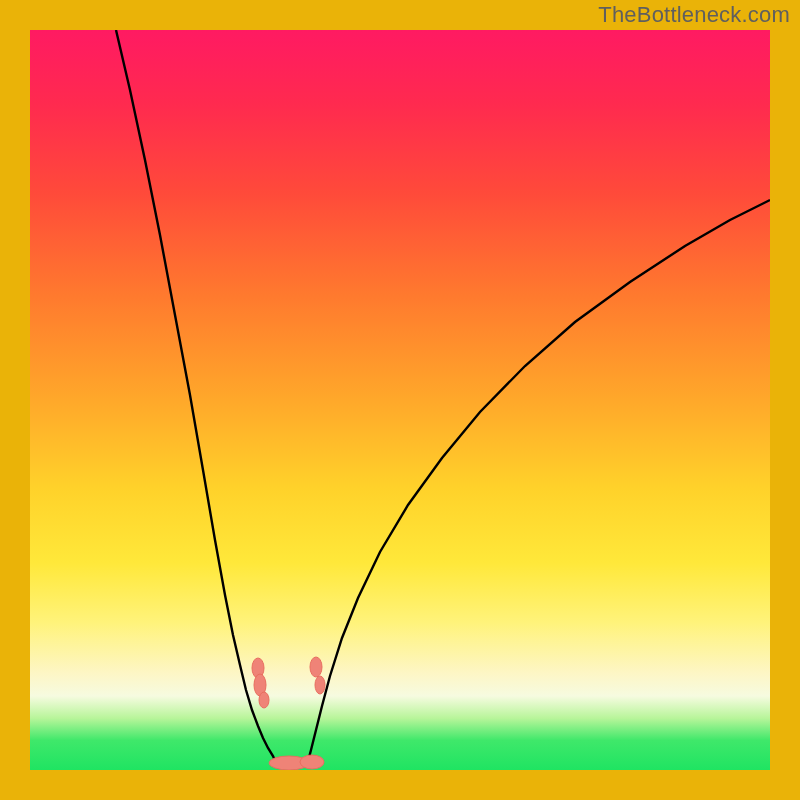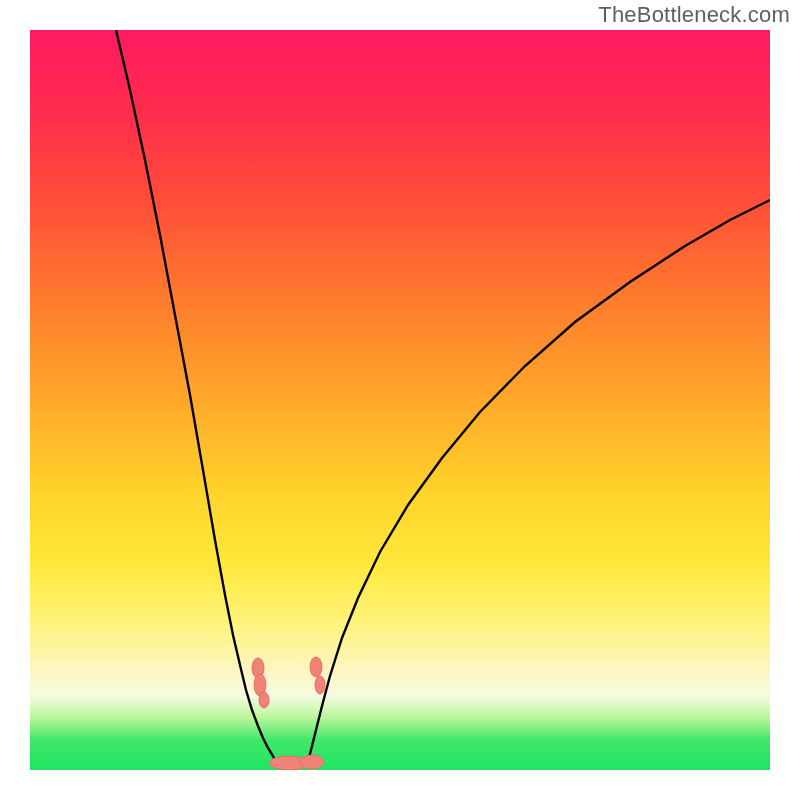--- a/index.html
+++ b/index.html
@@ -10,21 +10,21 @@
     background: #000;
     overflow: hidden;
     font-family: Arial, Helvetica, sans-serif;
   }
   .frame {
     position: absolute;
     left: 0;
     top: 0;
     width: 800px;
     height: 800px;
-    background: #ffffff;
+    background: #eab308;
   }
   .plot-area {
     position: absolute;
     left: 30px;
     top: 30px;
     width: 740px;
     height: 740px;
     
     background: linear-gradient(
       to bottom,

